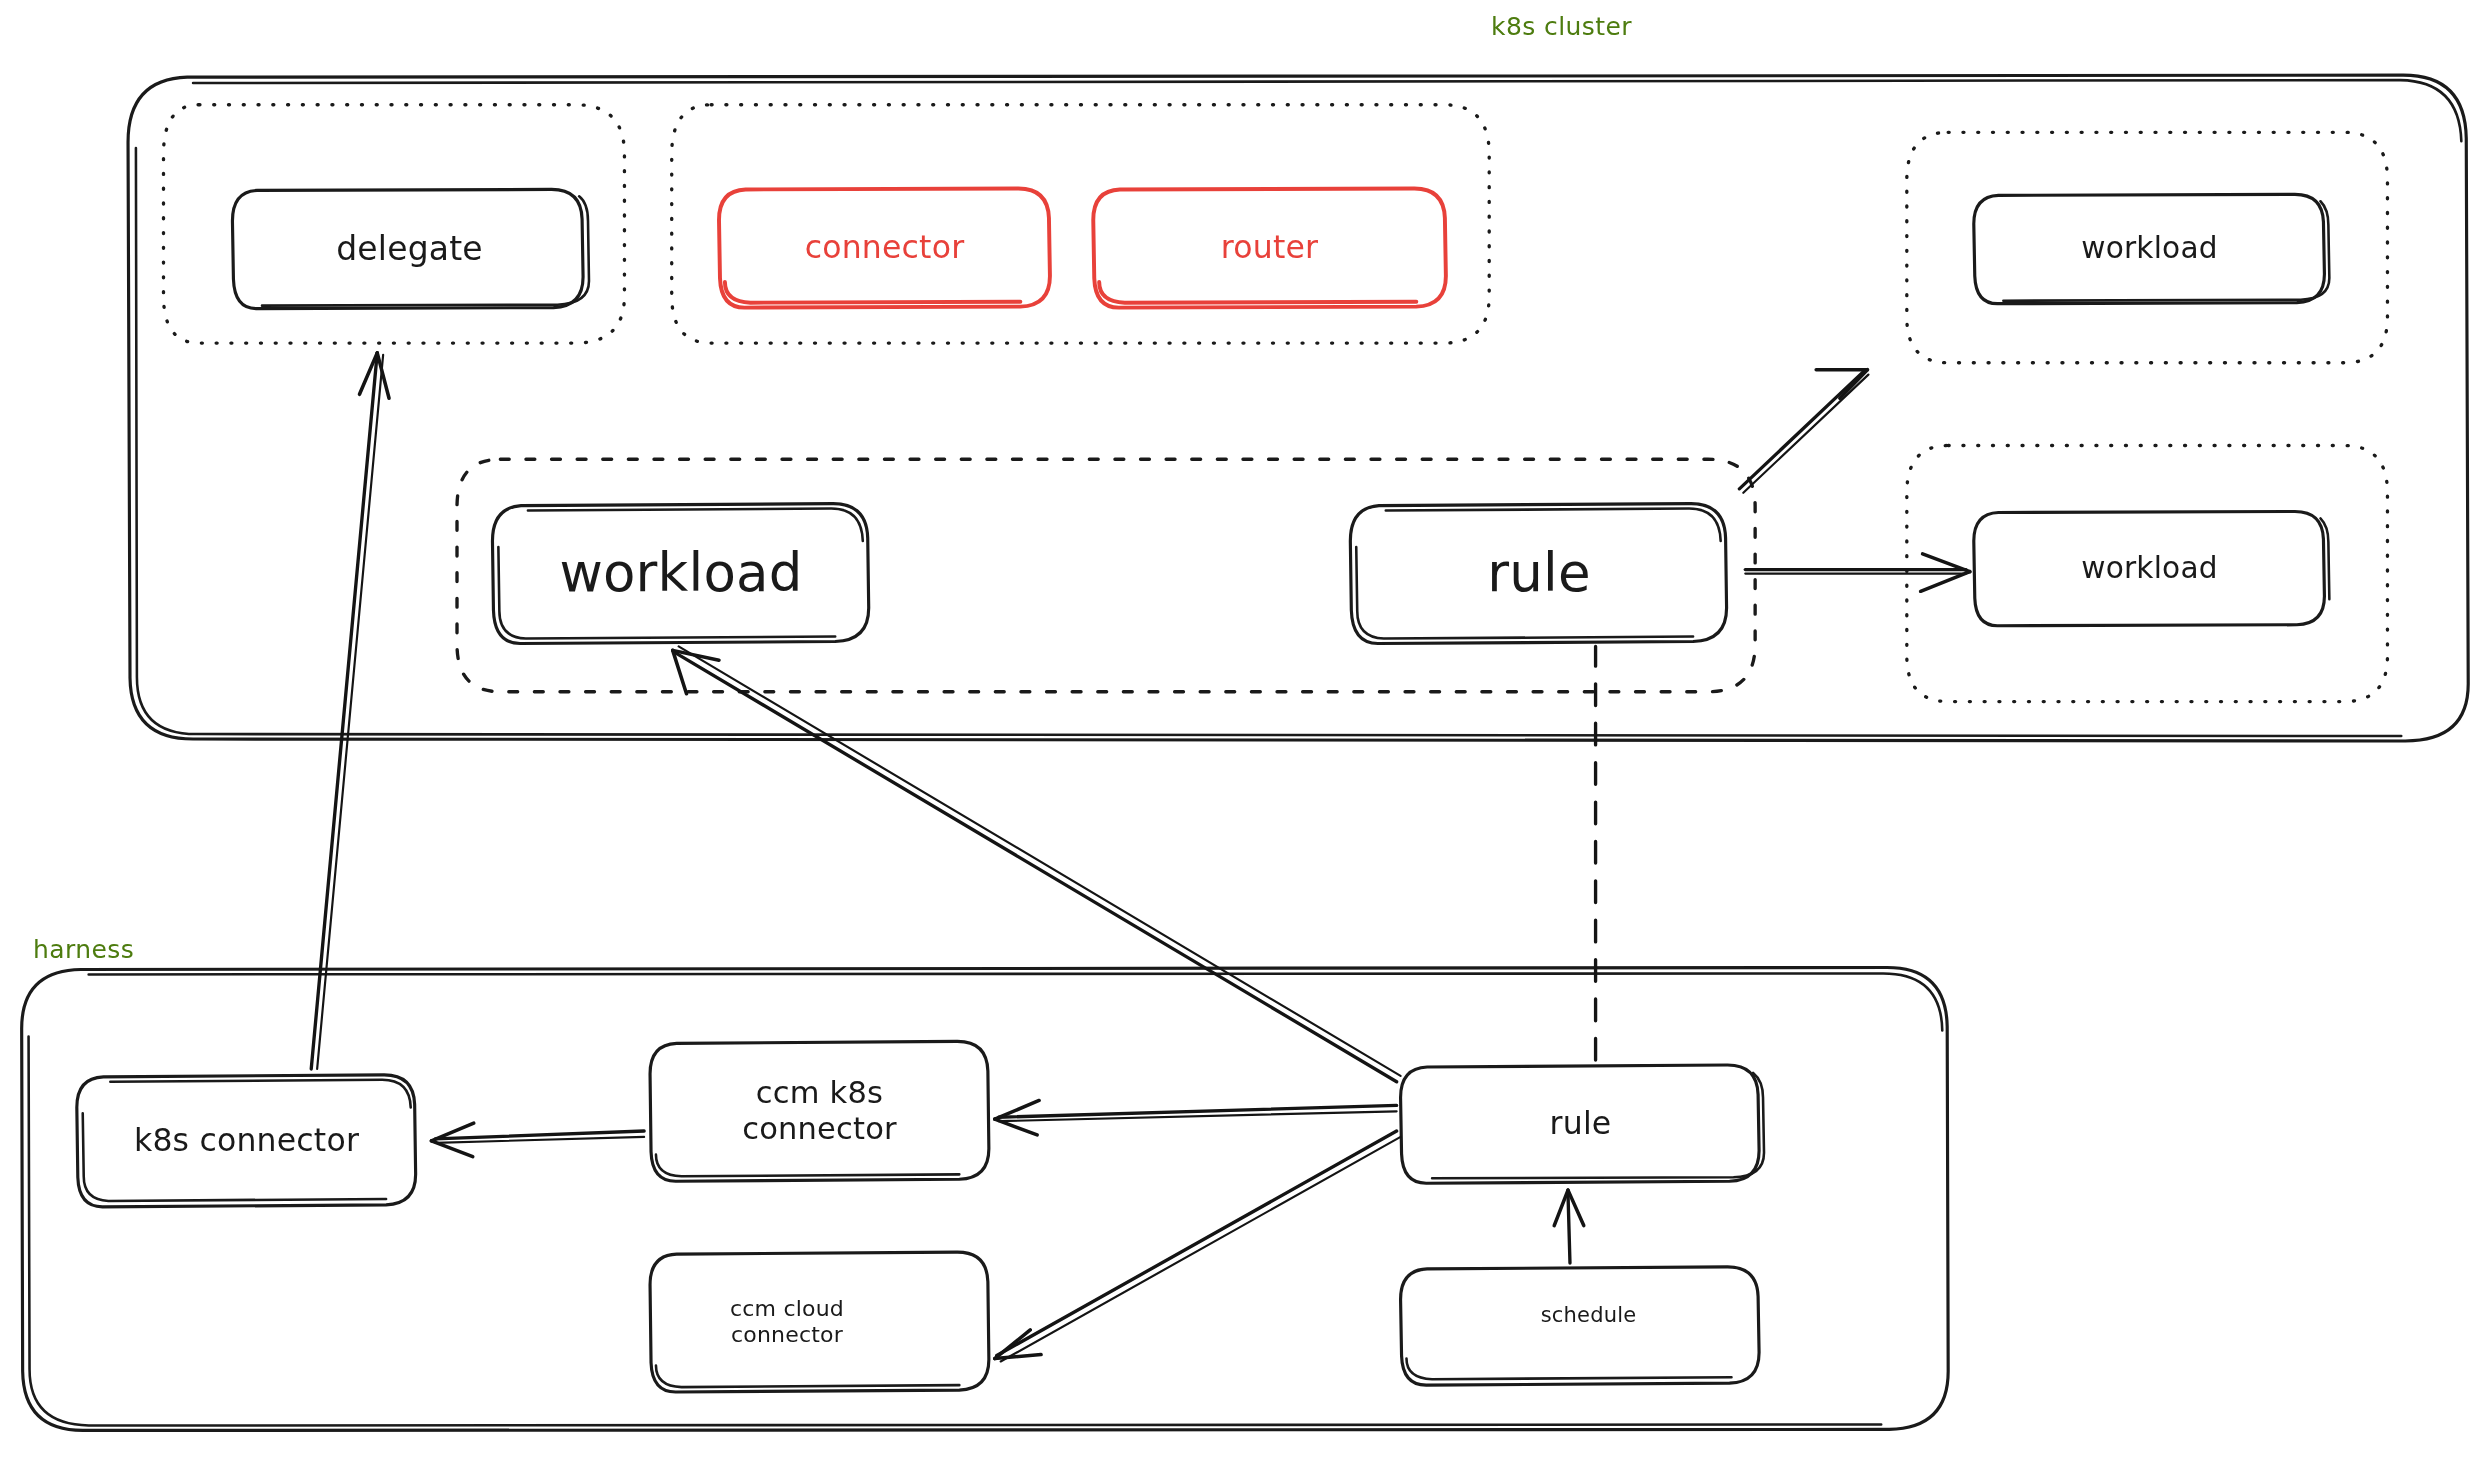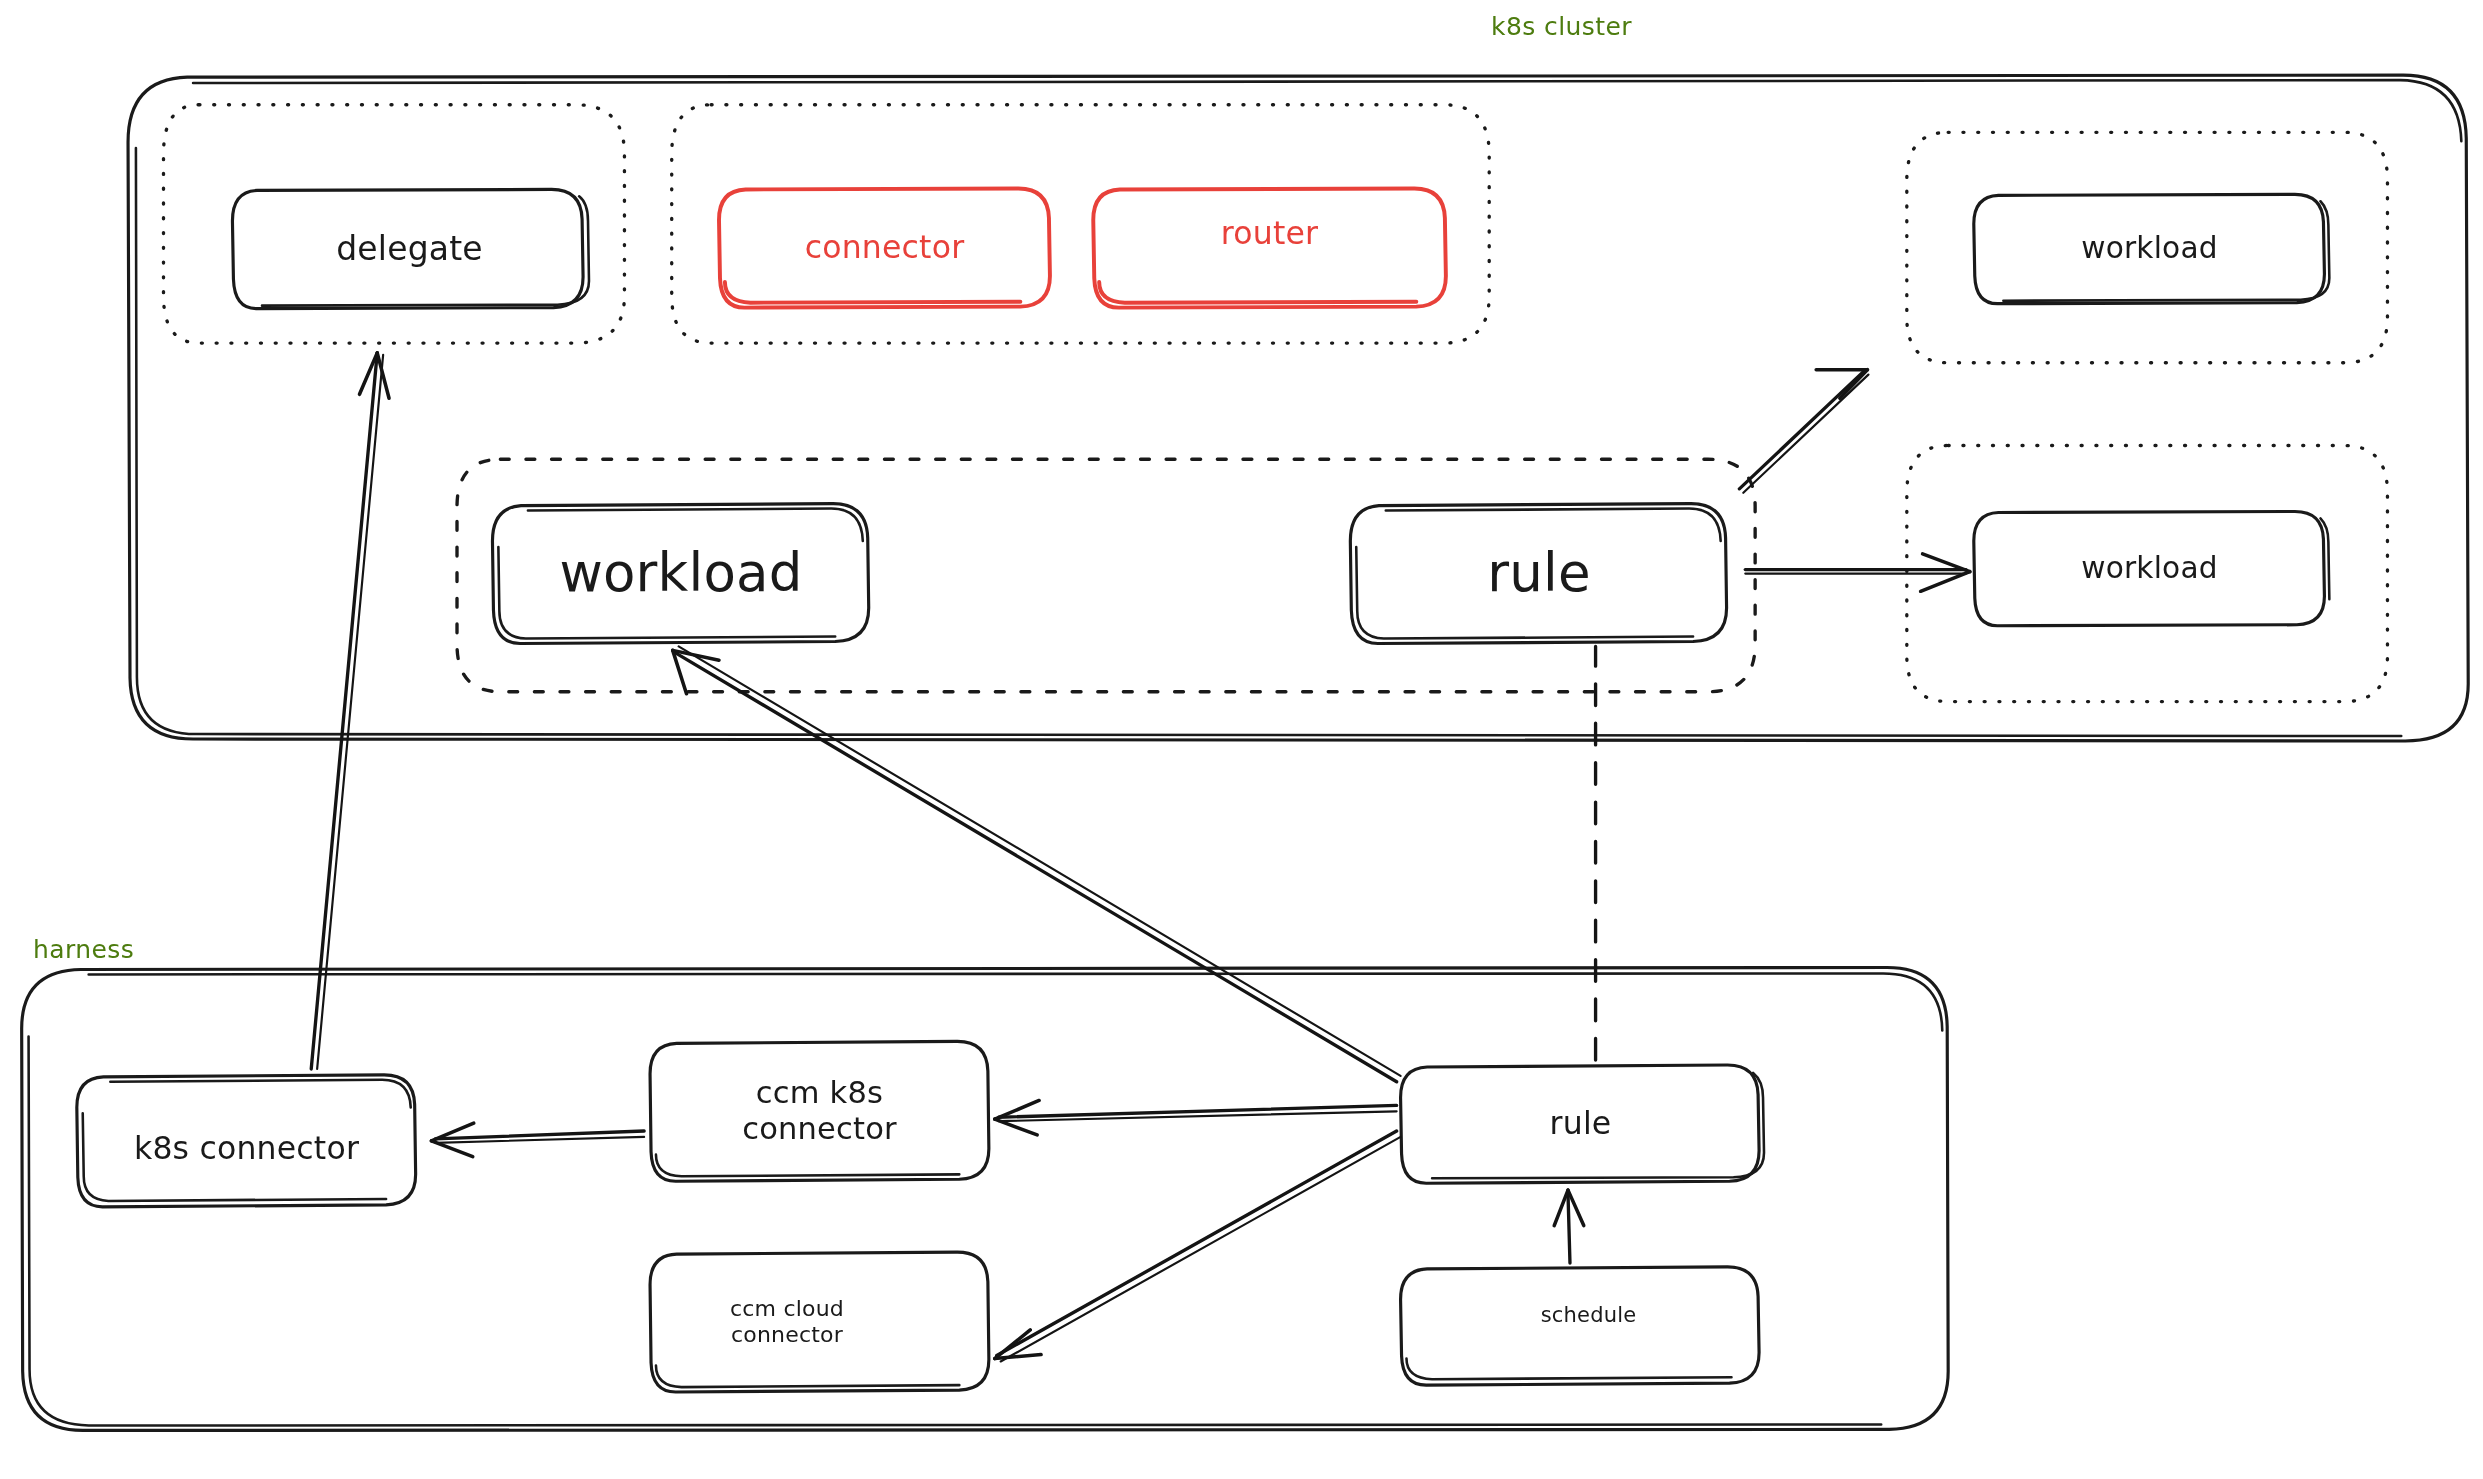--- a/index.html
+++ b/index.html
@@ -271,31 +271,31 @@
   </svg>
 
   <div class="container-title" style="left:1458px; top:11.8px; width:207px; text-align:center;">k8s cluster</div>
 
   <div class="container-title" style="left:33px; top:914px; width:217px; text-align:left;margin-top:21px;">harness</div>
 
   <div class="node-label" style="left:232px; top:189px; width:355px; height:120px; font-size:33px;border-radius:28px;">delegate</div>
 
   <div class="node-label red" style="left:719px; top:188px; width:331px; height:119px; font-size:31.5px;">connector</div>
 
-  <div class="node-label red" style="left:1093px; top:174px; width:353px; height:119px; font-size:31.5px;">router</div>
+  <div class="node-label red" style="left:1093px; top:188px; width:353px; height:119px; font-size:31.5px;">router</div>
 
   <div class="node-label" style="left:1974px; top:194px; width:351px; height:109px; font-size:29.6px;">workload</div>
 
   <div class="node-label" style="left:493px; top:503px; width:376px; height:140px; font-size:53px;">workload</div>
 
   <div class="node-label" style="left:1351px; top:503px; width:376px; height:140px; font-size:53px;">rule</div>
 
   <div class="node-label" style="left:1974px; top:511px; width:351px; height:114px; font-size:29.6px;">workload</div>
 
-  <div class="node-label" style="left:77px; top:1075px; width:339px; height:132px; font-size:31.5px;margin-top:8px;">k8s connector</div>
+  <div class="node-label" style="left:77px; top:1075px; width:339px; height:132px; font-size:31.5px;">k8s connector</div>
 
   <div class="node-label" style="left:650px; top:1041px; width:339px; height:140px; font-size:30.5px;">ccm k8s
 connector</div>
 
   <div class="node-label" style="left:650px; top:1252px; width:274px; height:140px; font-size:22px;">ccm cloud
 connector</div>
 
   <div class="node-label" style="left:1401px; top:1065px; width:359px; height:118px; font-size:31.5px;">rule</div>
 
   <div class="node-label" style="left:1401px; top:1267px; width:359px; height:96px; font-size:21px;margin-left:8px;">schedule</div>

